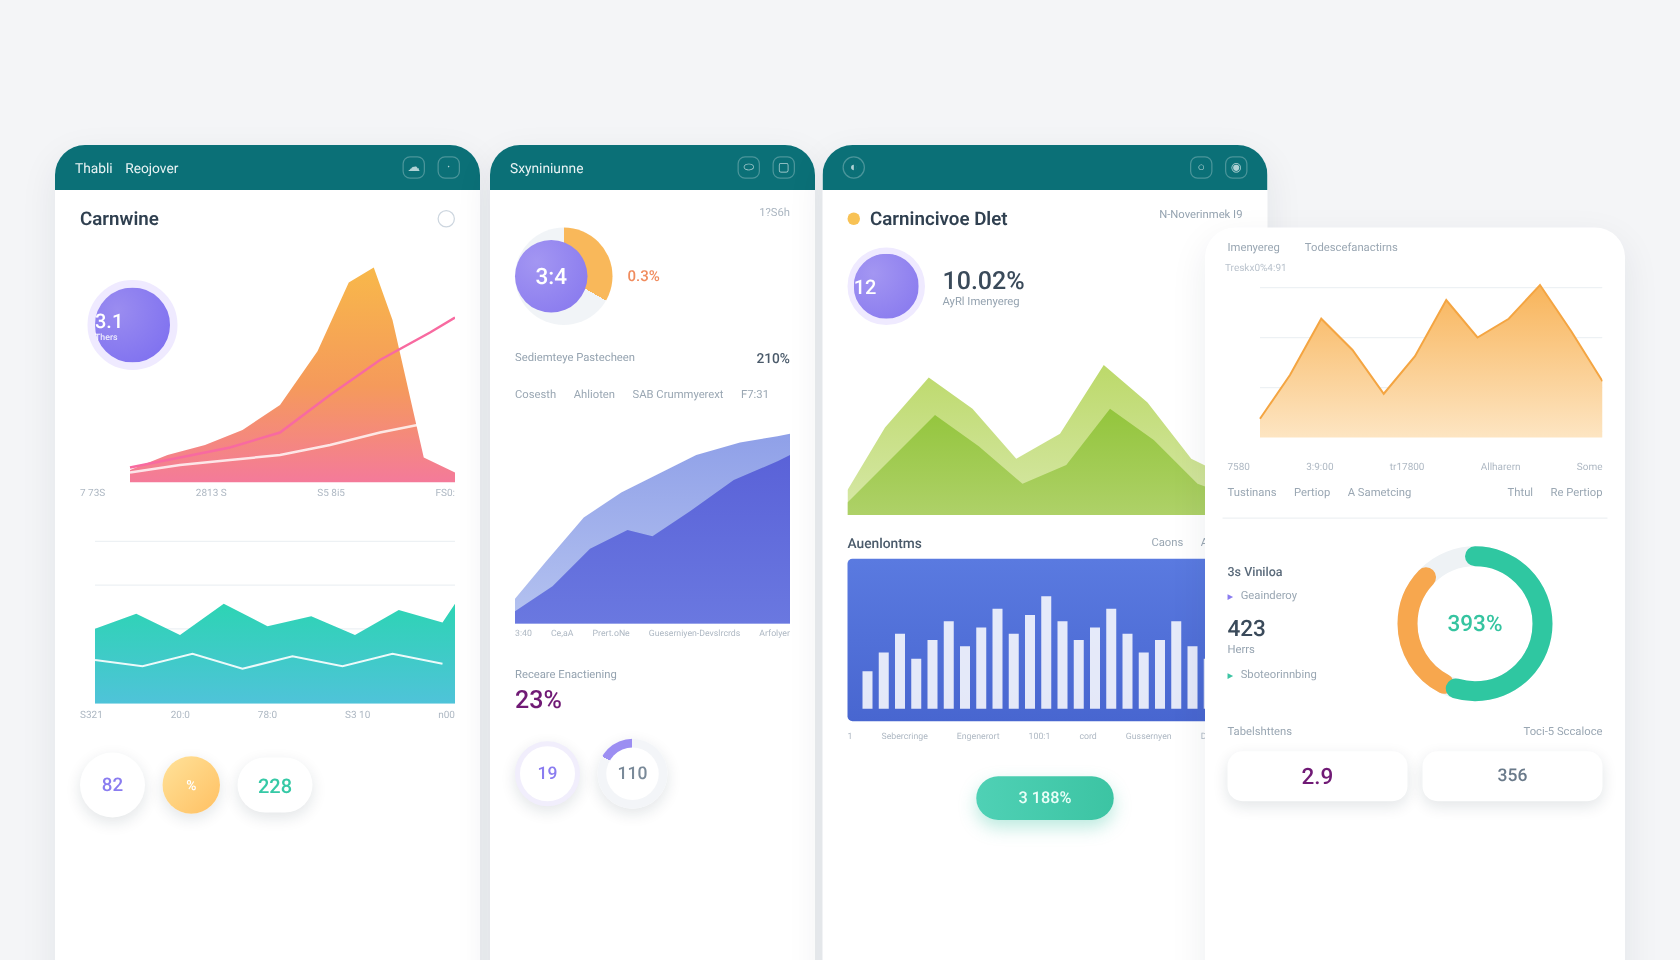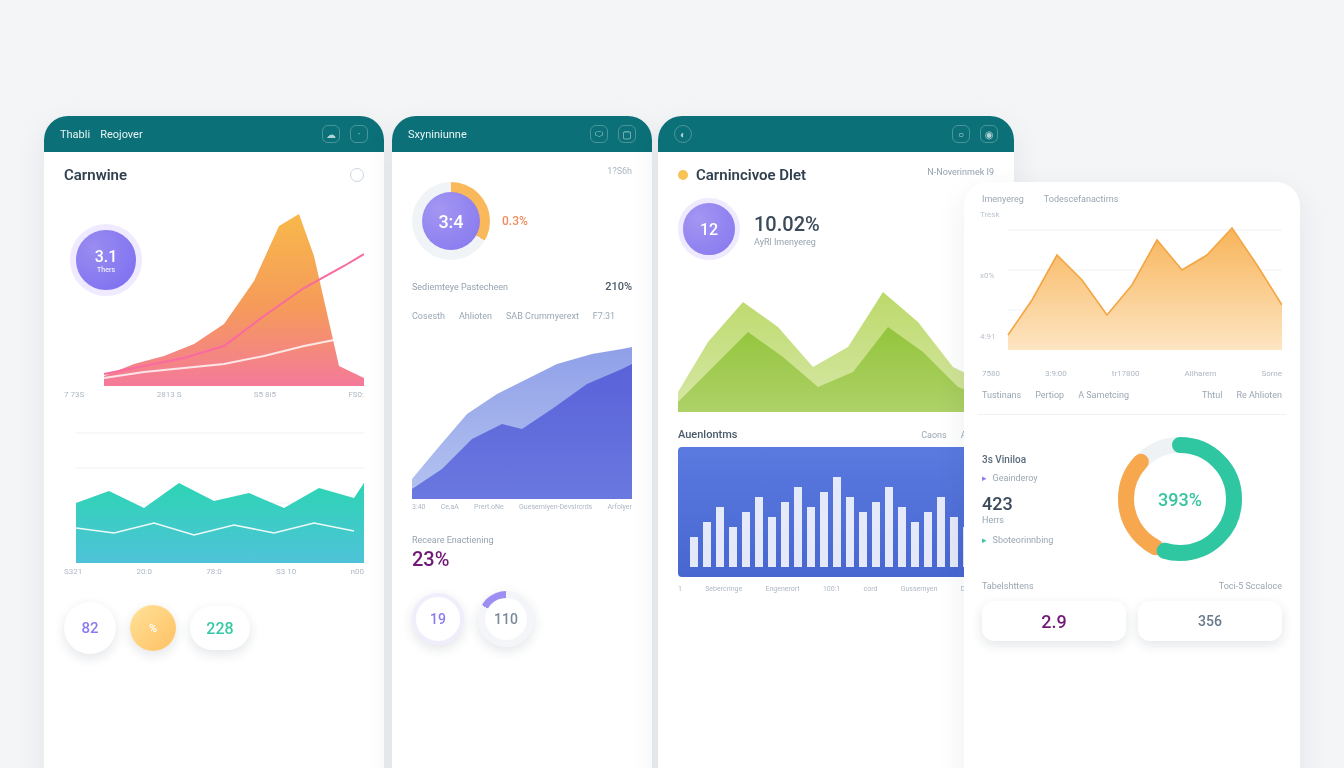--- a/index.html
+++ b/index.html
@@ -16,21 +16,21 @@
   .bar .ic{width:18px;height:18px;border-radius:6px;border:1px solid rgba(255,255,255,.35);display:flex;align-items:center;justify-content:center;font-size:10px;opacity:.75;}
   .bar.lt{background:#fff;border-bottom:1px solid #eef0f3;color:#7a8a99;}
   .bar.lt .ic{border-color:#d6dee5;}
 
   .body{padding:14px 20px;color:#3a4a5a;}
   .title{font-size:15px;font-weight:600;color:#304050;display:flex;align-items:center;gap:8px;}
   .title .dot{width:10px;height:10px;border-radius:50%;}
   .sub{font-size:9px;color:#95a3b0;margin-top:1px;}
   .rowflex{display:flex;align-items:center;}
 
-  .ring{border-radius:50%;display:flex;flex-direction:column;align-items:center;justify-content:center;color:#fff;font-weight:500;}
+  .ring{border-radius:50%;display:flex;flex-direction:column;justify-content:center;color:#fff;font-weight:500;}
   .ringnum{font-size:16px;}
   .ringlbl{font-size:7px;opacity:.85;}
 
   .chart{position:relative;border-radius:8px;}
   .xticks{display:flex;justify-content:space-between;font-size:8px;color:#aeb8c3;margin-top:4px;}
   .tabs{display:flex;gap:14px;font-size:9px;color:#9aa7b3;margin-top:8px;}
 
   .mini{border-radius:50%;background:#fff;box-shadow:0 4px 12px rgba(20,40,60,0.12);display:flex;align-items:center;justify-content:center;font-weight:500;}
 
   svg{display:block;}
@@ -273,32 +273,35 @@
       <div class="xticks" style="font-size:7px;margin-top:8px">
         <span>1</span>
           <span>Sebercringe</span>
           <span>Engenerort</span>
           <span>100:1</span>
           <span>cord</span>
           <span>Gussernyen</span>
           <span>Devstrcrds</span>
       </div>
 
+      <div class="rowflex" style="justify-content:center;margin-top:28px">
+        <div style="padding:10px 34px;border-radius:22px;background:linear-gradient(90deg,#4fd1b5,#3cc4a3);color:#eafff8;font-size:13px;font-weight:500;box-shadow:0 6px 14px rgba(60,196,163,.35)"><span>3 188%</span></div>
+      </div>
     </div>
   </div>
 
   <div class="phone p4">
     <div class="body" style="padding:12px 18px">
       <div class="rowflex" style="gap:20px;font-size:9px;color:#9aa7b3">
         <span>Imenyereg</span>
         <span>Todescefanactirns</span>
       </div>
 
       <div class="chart" style="height:155px;margin-top:6px;position:relative">
-        <div style="position:absolute;left:-2px;top:0;bottom:24px;display:flex;flex-direction:column;justify-content:space-between;font-size:8px;color:#bac3cd">
+        <div style="position:absolute;left:-2px;top:0;bottom:24px;display:flex;justify-content:space-between;font-size:8px;color:#bac3cd">
           <span>Tresk</span>
           <span>x0%</span>
           <span>4:91</span>
         </div>
         <svg width="300" height="155">
           <defs>
               <linearGradient id="g5" x1="0" y1="0" x2="0" y2="1">
                 <stop offset="0" stop-color="#f8b45a"></stop>
                 <stop offset="1" stop-color="#fde5c2"></stop>
               </linearGradient>
@@ -321,21 +324,21 @@
         <span>Some</span>
       </div>
       <div class="rowflex" style="justify-content:space-between;margin-top:6px">
         <div class="tabs" style="margin-top:6px">
           <span>Tustinans</span>
           <span>Pertiop</span>
           <span>A Sametcing</span>
         </div>
         <div class="tabs" style="margin-top:6px">
           <span>Thtul</span>
-          <span>Re Ahlioten</span>
+          <span>Re Pertiop</span>
         </div>
       </div>
 
       <div style="height:1px;background:#eef1f4;margin:14px -4px"></div>
 
       <div class="rowflex" style="gap:18px;align-items:center">
         <div style="flex:0 0 110px">
           <div style="font-size:10px;color:#5a6a7a;font-weight:500;margin-bottom:8px">3s Viniloa</div>
           <div class="rowflex" style="gap:6px;font-size:9px;color:#9aa7b3;align-items:center">
               <span style="color:#8a7cf0">▸</span>

